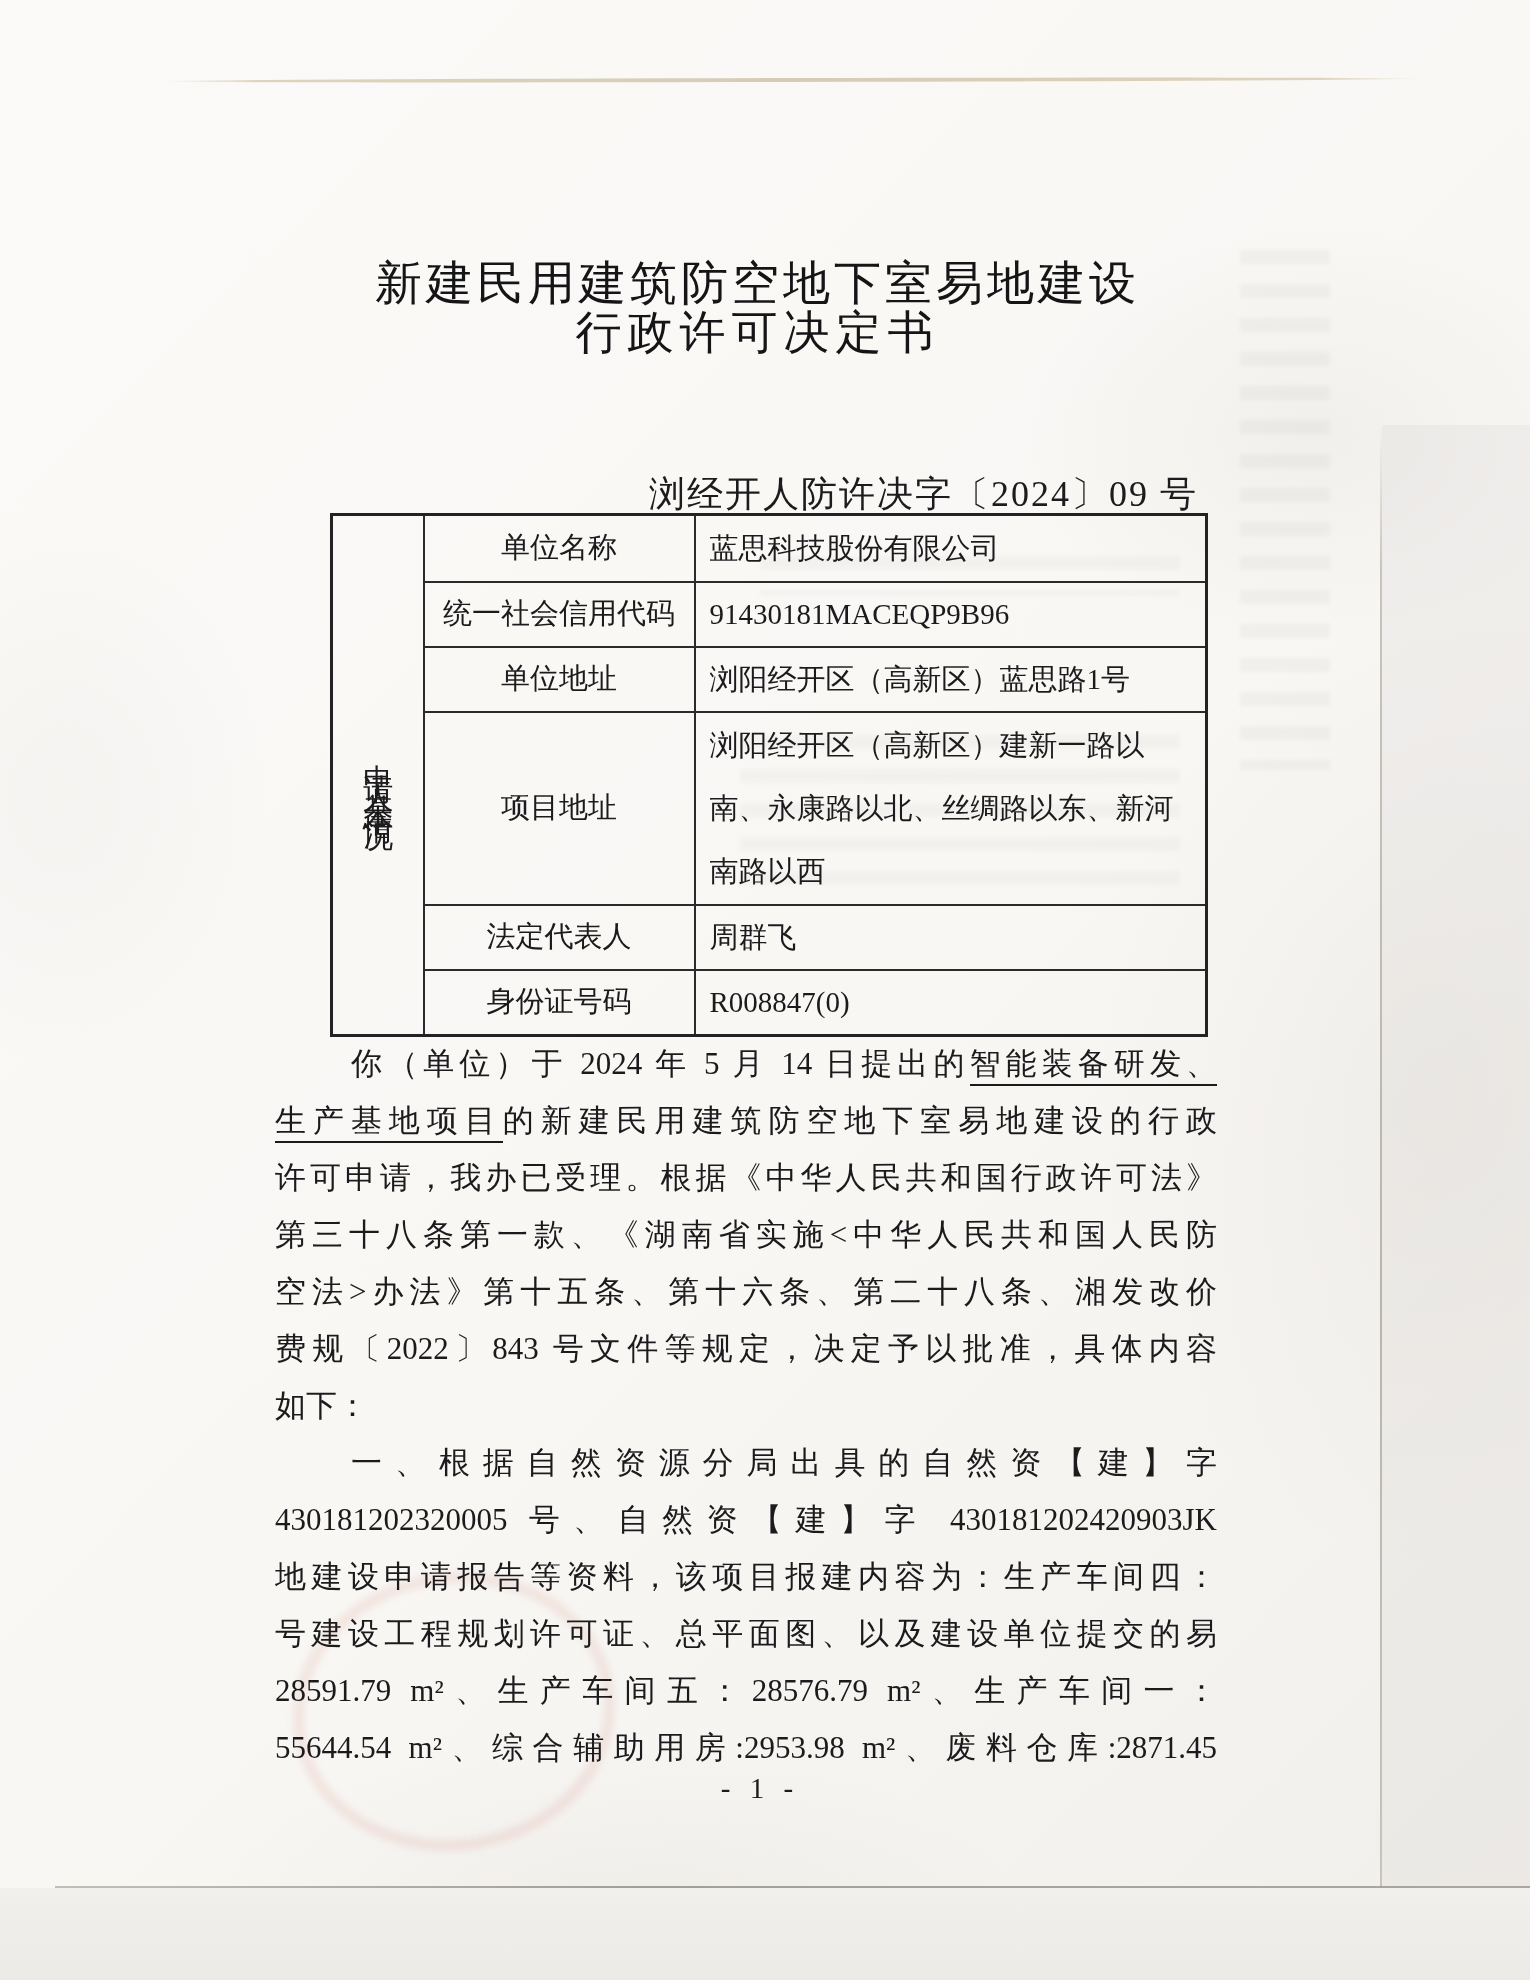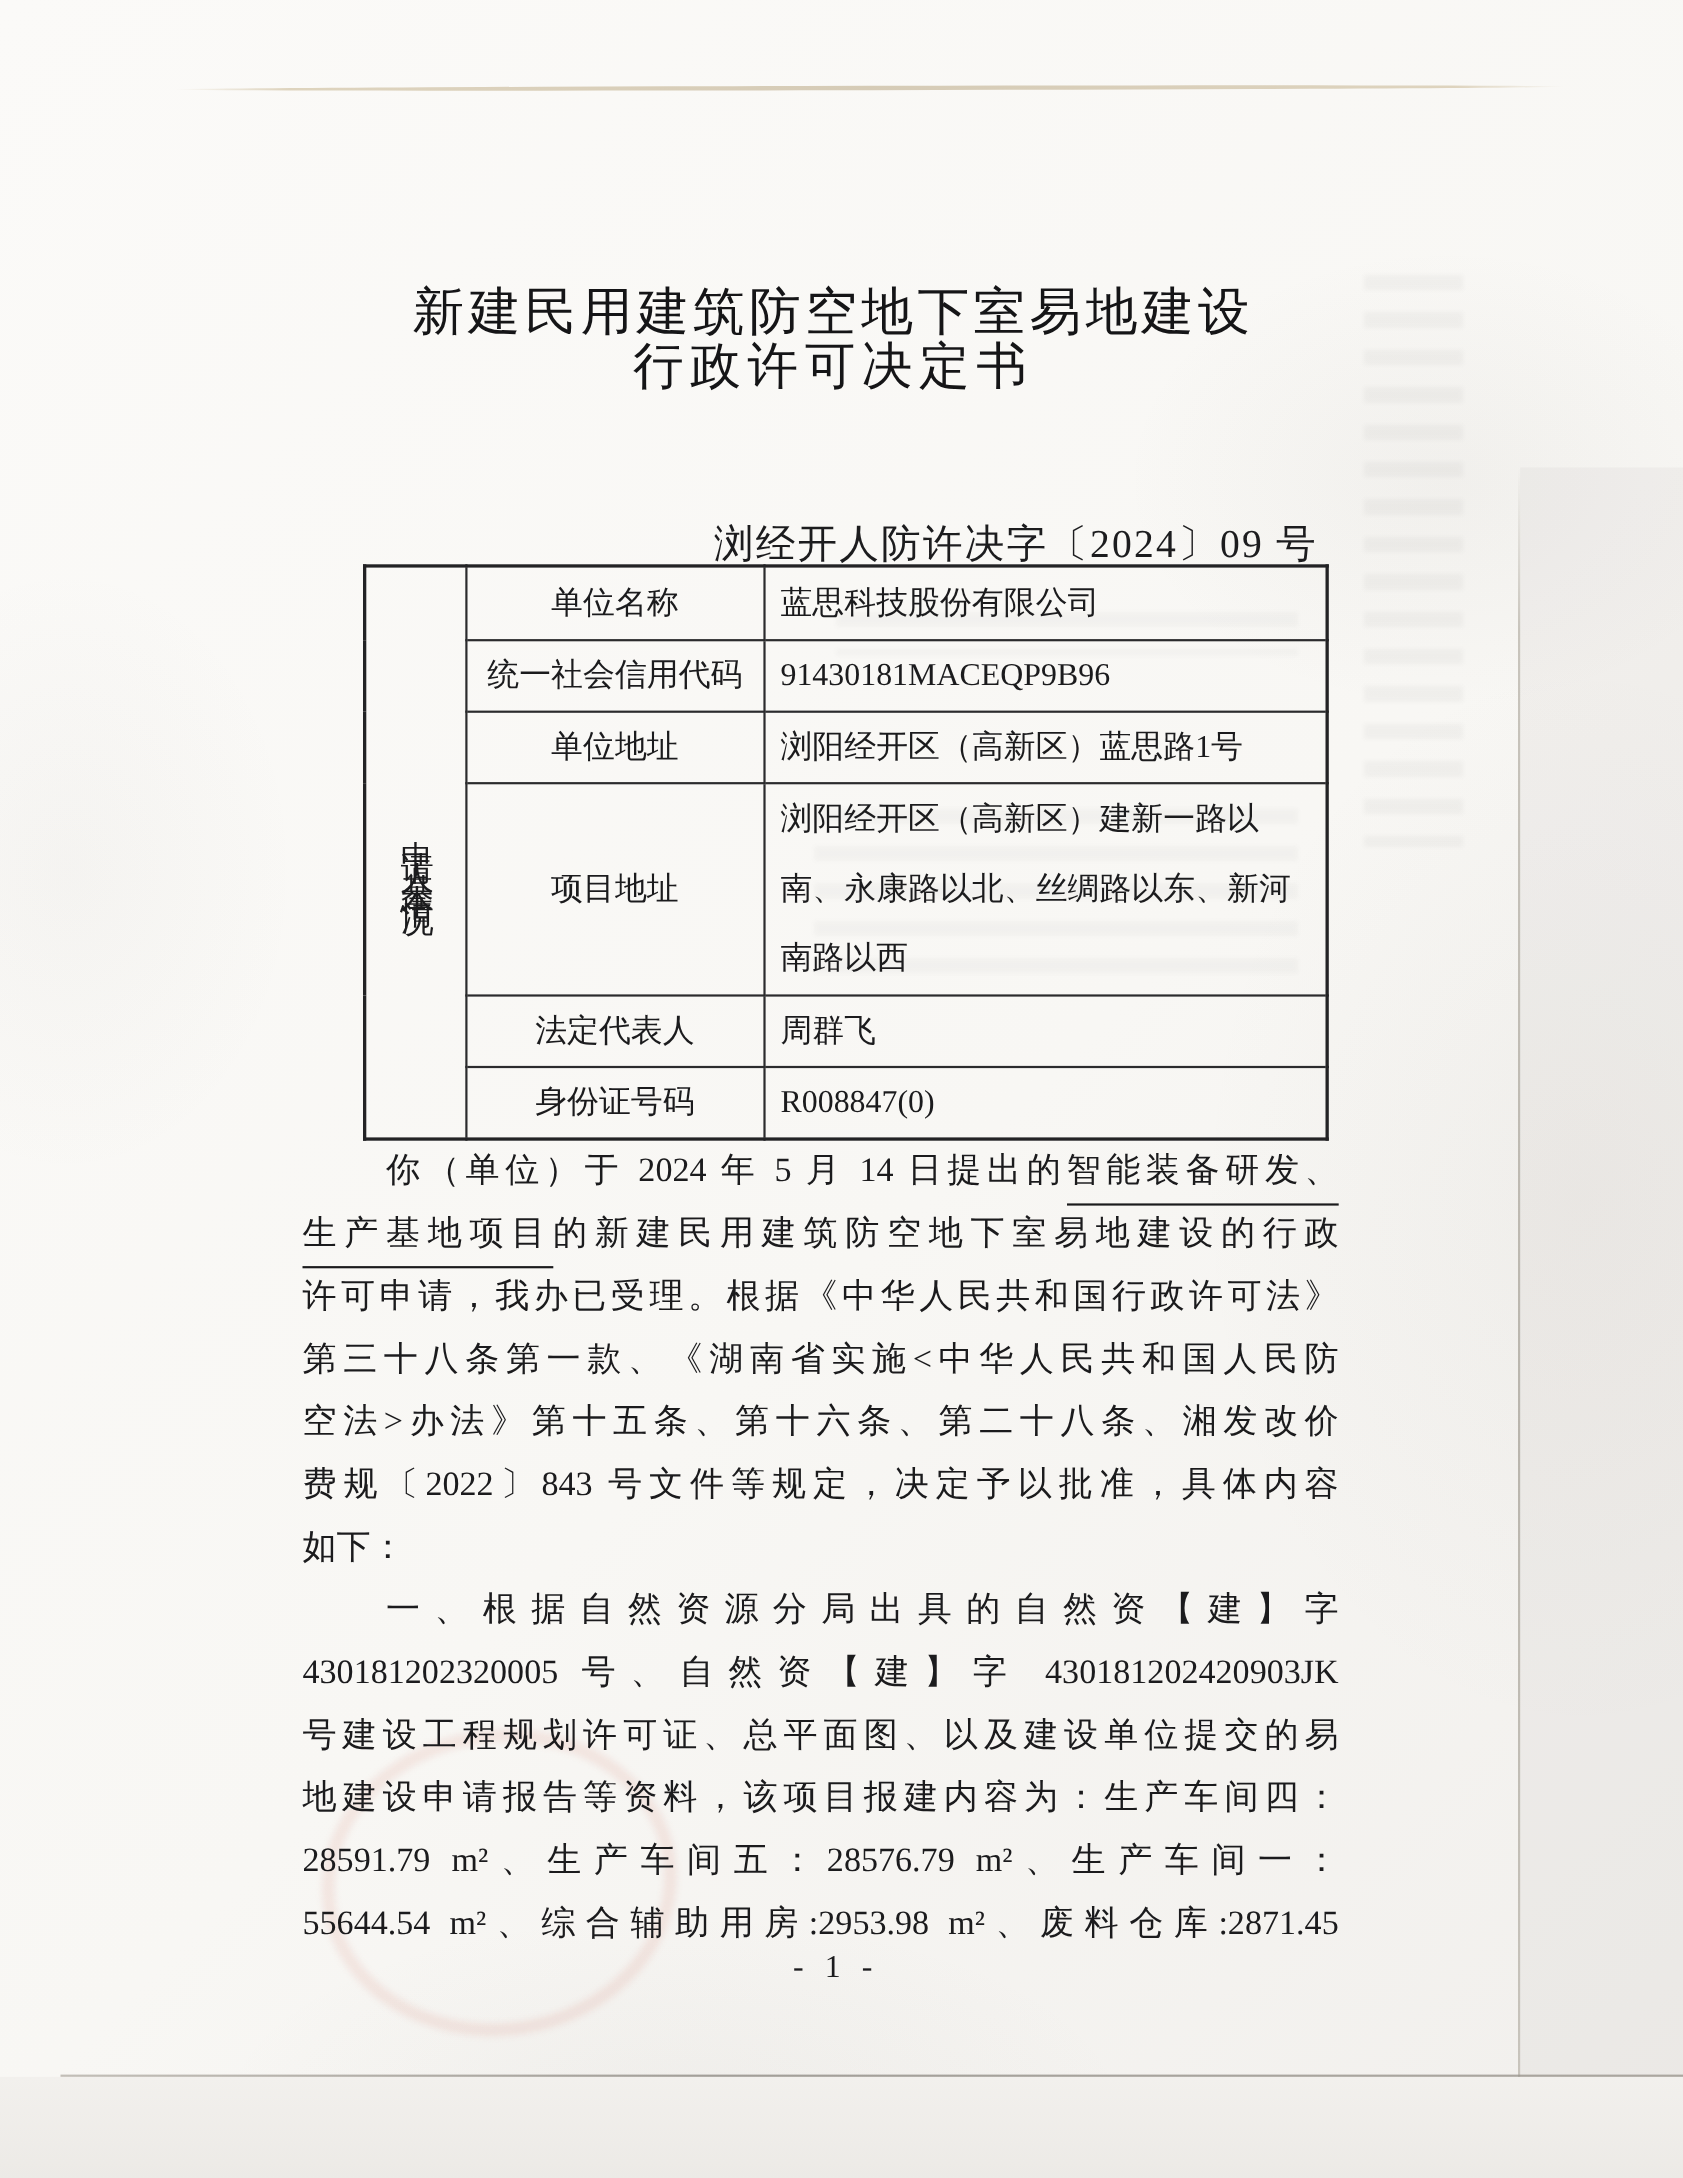--- a/index.html
+++ b/index.html
@@ -56,21 +56,21 @@
   td.lab{text-align:center;padding:0 6px;}
   td.val{text-align:left;line-height:63px;}
   .h1{height:67px}.h2{height:61px}.h3{height:61px}.h4{height:193px}.h5{height:55px}.h6{height:58px}
 
   
   .bodytext{position:absolute;left:275px;top:1035px;width:942px;font-size:31px;color:#1b1b1d;}
   .bline{height:57px;line-height:57px;white-space:nowrap;
     text-align:justify;text-align-last:justify;}
   .bline.short{text-align-last:left;}
   .bline.indent{padding-left:76px;}
-  .u{border-bottom:2px solid #1b1b1d;padding-bottom:13px;}
+  .u{border-bottom:2px solid #1b1b1d;padding-bottom:3px;}
 
   .pagenum{position:absolute;left:0;top:1772px;width:1520px;text-align:center;
     font-size:29px;letter-spacing:6px;}
 </style>
 </head>
 <body>
 
 <div class="canvas">
 
   <div class="mottle"></div>
@@ -127,21 +127,21 @@
   <div class="bodytext">
     <div class="bline indent"><span>你（单位）于 2024 年 5 月 14 日提出的</span><span class="u">智能装备研发、</span></div>
     <div class="bline"><span class="u">生产基地项目</span><span>的新建民用建筑防空地下室易地建设的行政</span></div>
     <div class="bline"><span>许可申请，我办已受理。根据《中华人民共和国行政许可法》</span></div>
     <div class="bline"><span>第三十八条第一款、《湖南省实施&lt;中华人民共和国人民防</span></div>
     <div class="bline"><span>空法&gt;办法》第十五条、第十六条、第二十八条、湘发改价</span></div>
     <div class="bline"><span>费规〔2022〕843 号文件等规定，决定予以批准，具体内容</span></div>
     <div class="bline short"><span>如下：</span></div>
     <div class="bline indent"><span>一、根据自然资源分局出具的自然资【建】字</span></div>
     <div class="bline"><span>430181202320005 号、自然资【建】字 430181202420903JK</span></div>
+    <div class="bline"><span>地建设申请报告等资料，该项目报建内容为：生产车间四：</span></div>
     <div class="bline"><span>号建设工程规划许可证、总平面图、以及建设单位提交的易</span></div>
-    <div class="bline"><span>地建设申请报告等资料，该项目报建内容为：生产车间四：</span></div>
     <div class="bline"><span>28591.79 m²、生产车间五：28576.79 m²、生产车间一：</span></div>
     <div class="bline"><span>55644.54 m²、综合辅助用房:2953.98 m²、废料仓库:2871.45</span></div>
   </div>
 
   <div class="pagenum">- 1 -</div>
 
 </div>
 
 </body></html>

